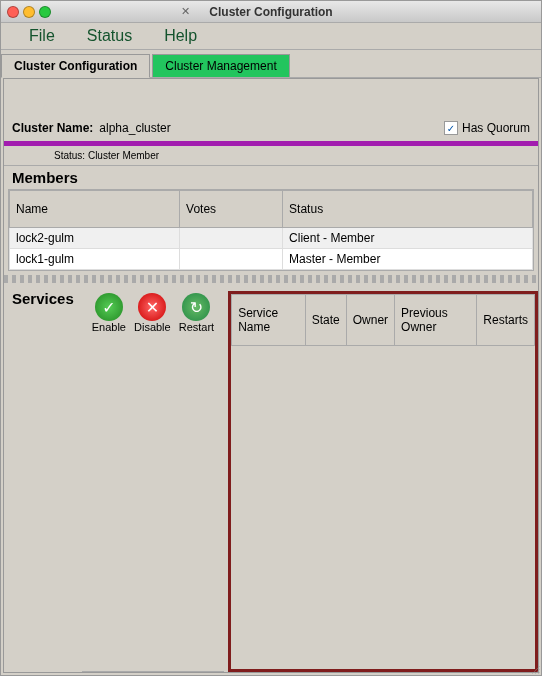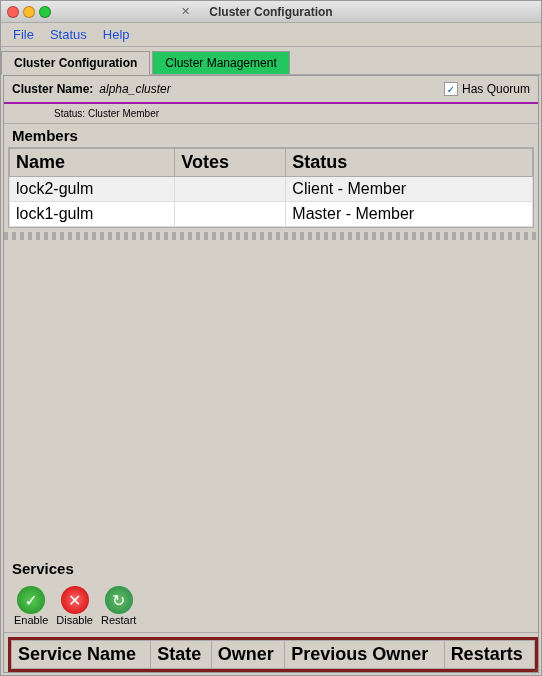--- a/index.html
+++ b/index.html
@@ -61,22 +61,23 @@
       background: #d4d0c8;
       display: flex;
       gap: 0;
       padding: 2px 4px;
       border-bottom: 1px solid #aaa;
       flex-shrink: 0;
     }
     .menu-item {
       padding: 2px 8px;
       cursor: pointer;
-      font-size: 13px;
-      color: #1d4ed8;
+      font-size: 16px;
+      color: #14532d;
+      margin-left: 16px;
     }
     .tabs {
       display: flex;
       background: #d4d0c8;
       border-bottom: 1px solid #aaa;
       flex-shrink: 0;
     }
     .tab {
       padding: 4px 12px;
       border: 1px solid #999;
@@ -103,29 +104,29 @@
       flex-direction: column;
       border: 1px solid #999;
       background: #d4d0c8;
       margin: 0 2px 2px 2px;
       overflow: hidden;
     }
     .cluster-info {
       display: flex;
       align-items: flex-start;
       padding: 6px 8px;
-      border-bottom: 2px solid #a21caf;
+      border-bottom: 5px solid #a21caf;
+      margin-top: 36px;
     }
     .cluster-name-label {
       font-weight: bold;
       margin-right: 6px;
     }
     .cluster-name-value {
       margin-right: auto;
-      font-style: italic;
     }
     .quorum-check {
       display: flex;
       align-items: center;
       gap: 4px;
     }
     .checkbox {
       width: 14px;
       height: 14px;
       border: 1px solid #999;
@@ -151,45 +152,45 @@
       margin: 0 4px;
       flex-shrink: 0;
     }
     .table {
       width: 100%;
       border-collapse: collapse;
     }
     .table th {
       background: #d4d0c8;
       border: 1px solid #aaa;
-      padding: 3px 6px;
+      padding: 11px 6px;
       text-align: left;
-      font-weight: bold;
-      font-size: 18px;
+      font-weight: normal;
+      font-size: 12px;
     }
     .table td {
       border: 1px solid #ddd;
       padding: 3px 6px;
-      font-size: 16px;
+      font-size: 12px;
       background: white;
     }
     .table tr:nth-child(odd) td { background: #f0f0f0; }
     .table tr:nth-child(even) td { background: white; }
     .divider {
       height: 8px;
       background: repeating-linear-gradient(
         90deg,
         #aaa 0px, #aaa 4px,
         #d4d0c8 4px, #d4d0c8 8px
       );
       margin: 4px 0;
     }
     .services-section {
       display: flex;
-      flex-direction: column;
+      flex-direction: row;
       flex: 1;
       overflow: hidden;
       justify-content: flex-end;
     }
     .toolbar {
       display: flex;
       gap: 4px;
       padding: 4px 8px;
       background: #d4d0c8;
       border-bottom: 1px solid #aaa;

